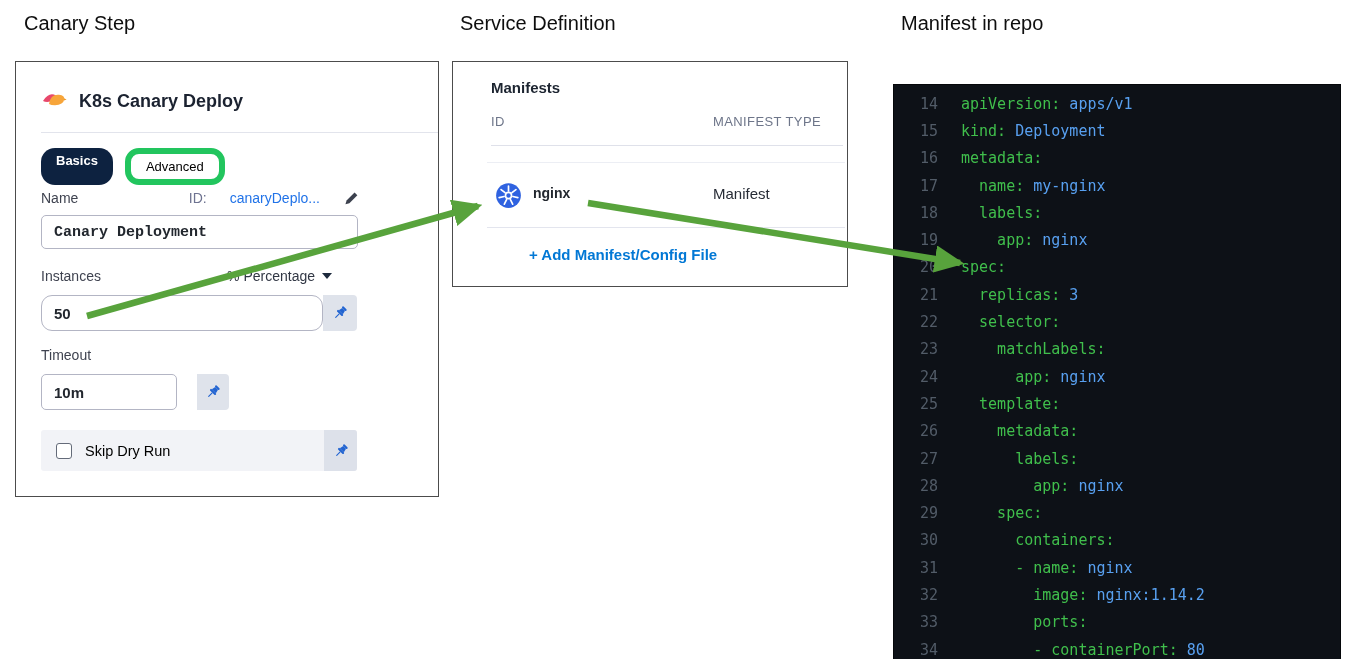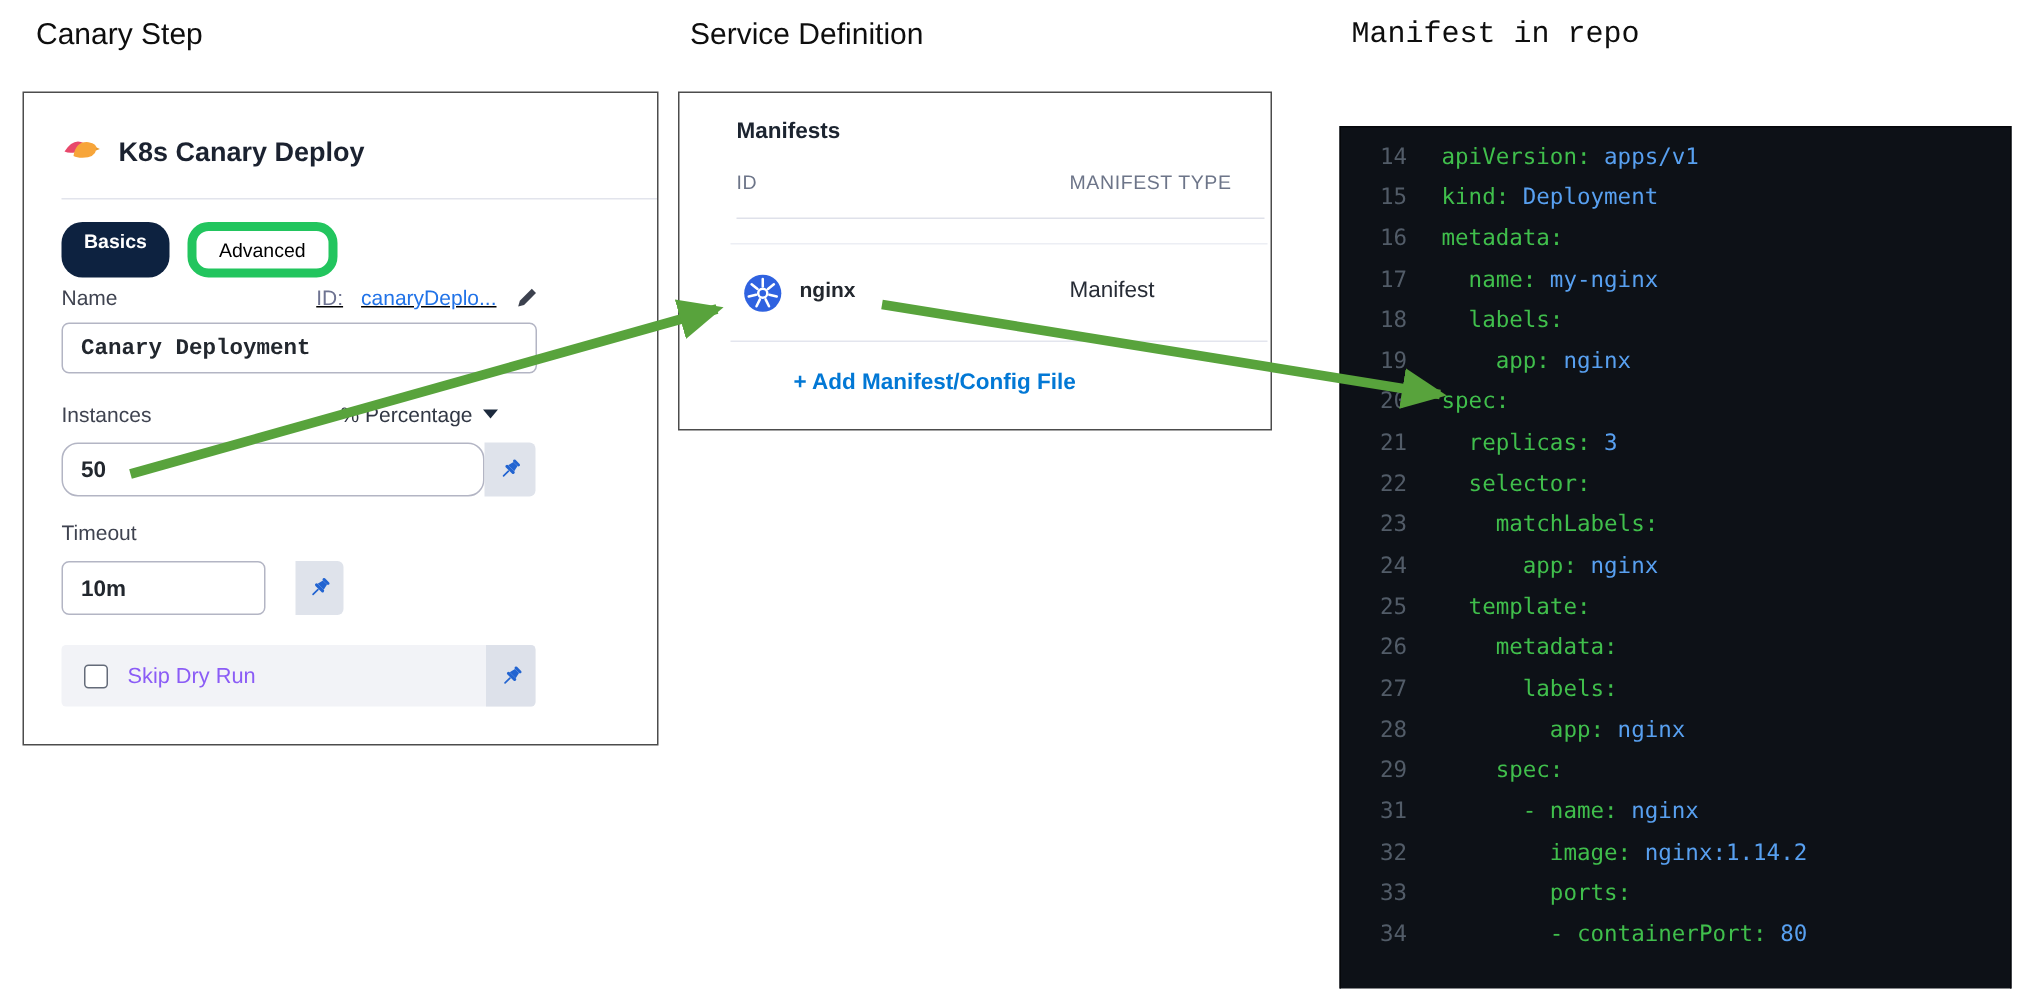--- a/index.html
+++ b/index.html
@@ -13,31 +13,31 @@
   #canary-panel { left:15px; top:61px; width:424px; height:436px; }
   .cp-header { position:absolute; left:25px; top:26px; display:flex; align-items:center; gap:12px; }
   .cp-title { font-size:18px; font-weight:bold; color:#1b2230; }
   .cp-divider { position:absolute; left:25px; right:0; top:70px; height:1px; background:#e2e4ec; }
   .tabs { position:absolute; left:25px; top:86px; display:flex; gap:12px; }
   .pill { font-size:13px; padding:5px 15px; border-radius:14px; cursor:pointer; }
   .pill.active { background:#0d2240; color:#fff; font-weight:bold; }
   .pill.inactive { background:#fff; color:#000000; border:6px solid #22c55e; }
   .field-row { position:absolute; left:25px; width:317px; display:flex; justify-content:space-between; align-items:center; }
   .field-label { font-size:14px; color:#3f4350; }
-  .id-group { display:flex; align-items:center; gap:12px;text-decoration:underline; }
+  .id-group { display:flex; align-items:center; gap:23px; }
   .id-prefix { font-size:14px; color:#6e7391; }
   .id-link { font-size:14px; color:#2173e8; cursor:pointer; }
   .text-input { position:absolute; left:25px; height:34px; background:#fff; border:1px solid #b3b5c4; border-radius:5px; font-size:15px; font-weight:600; color:#22272e; padding:0 12px; display:flex; align-items:center; }
   .pin-btn { position:absolute; height:36px; background:#dfe3eb; border-radius:0 4px 4px 0; display:flex; align-items:center; justify-content:center; cursor:pointer; }
   .unit-select { display:flex; align-items:center; gap:7px; margin-right:26px; cursor:pointer; }
   .unit-label { font-size:14px; color:#313744; }
   .caret-down { width:0; height:0; border-left:5px solid transparent; border-right:5px solid transparent; border-top:6px solid #1d2a3d; }
   .skip-row { position:absolute; left:25px; top:368px; width:316px; height:41px; background:#f2f3f7; border-radius:3px; display:flex; align-items:center; }
   .checkbox { width:16px; height:16px; border:1.6px solid #646b79; border-radius:3px; background:#fff; margin-left:15px; cursor:pointer; }
-  .skip-label { font-size:14.5px; color:#8b5cf6; margin-left:13px; }
+  .skip-label { font-size:14.5px; color:#000000; margin-left:13px; }
   .skip-pin { position:absolute; right:0; top:0; width:33px; height:41px; background:#dde1ea; border-radius:0 3px 3px 0; display:flex; align-items:center; justify-content:center; cursor:pointer; }
 
   
   #service-panel { left:452px; top:61px; width:396px; height:226px; }
   .manifests-title { position:absolute; left:38px; top:17px; font-size:15px; font-weight:bold; color:#1c2430; }
   .th { position:absolute; top:52px; font-size:13px; color:#6d7589; letter-spacing:.4px; }
   .th-divider { position:absolute; left:38px; right:4px; top:83px; height:1px; background:#dfe1ea; }
   .manifest-row { position:absolute; left:34px; right:2px; top:100px; height:66px; background:#fff; border-top:1px solid #eceef4; border-bottom:1px solid #e3e5ee; cursor:pointer; }
   .row-id { position:absolute; left:46px; top:22px; font-size:14px; font-weight:600; color:#22272e; }
   .row-type { position:absolute; left:226px; top:22px; font-size:15px; color:#272c36; }
@@ -55,21 +55,21 @@
   
   #arrows { position:absolute; left:0; top:0; width:1346px; height:659px; pointer-events:none; z-index:10; }
 </style>
 </head>
 <body>
 
 <div class="canvas">
 
   <div class="col-title" style="left:24px;">Canary Step</div>
   <div class="col-title" style="left:460px;">Service Definition</div>
-  <div class="col-title" style="left:901px;font-family:Liberation Mono, monospace;">Manifest in repo</div>
+  <div class="col-title" style="left:901px;">Manifest in repo</div>
 
   <div class="panel" id="canary-panel">
     <div class="cp-header">
       <span>
         <svg width="26" height="22" viewBox="0 0 26 22">
           <path d="M2 13 Q8 3.5 15 7.5 L9.5 13.5 Q5 14.5 2 13 Z" fill="#e8486b"></path>
           <path d="M8 16 Q9.5 6 18 6.8 Q24 7.6 23.2 11.6 Q22.3 17 14 17.2 Q10 17.2 8 16 Z" fill="#f7a53a"></path>
           <path d="M23 10.2 L25.6 11.4 L23 12.4 Z" fill="#e89a2e"></path>
         </svg>
       </span>
@@ -235,20 +235,24 @@
         </div>
         <div class="code-line">
           <span class="ln">28</span>
           <span class="code"><span class="ck">        app:</span><span class="cv"> nginx</span></span>
         </div>
         <div class="code-line">
           <span class="ln">29</span>
           <span class="code"><span class="ck">    spec:</span></span>
         </div>
         <div class="code-line">
+          <span class="ln">30</span>
+          <span class="code"><span class="ck">      containers:</span></span>
+        </div>
+        <div class="code-line">
           <span class="ln">31</span>
           <span class="code"><span class="ck">      - name:</span><span class="cv"> nginx</span></span>
         </div>
         <div class="code-line">
           <span class="ln">32</span>
           <span class="code"><span class="ck">        image:</span><span class="cv"> nginx:1.14.2</span></span>
         </div>
         <div class="code-line">
           <span class="ln">33</span>
           <span class="code"><span class="ck">        ports:</span></span>

